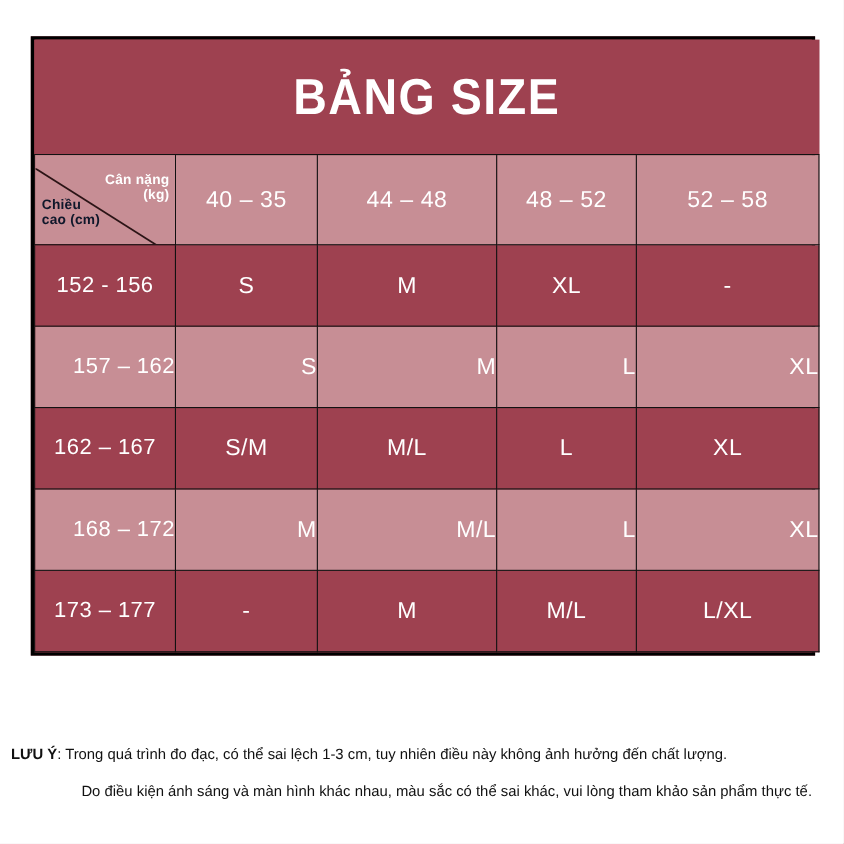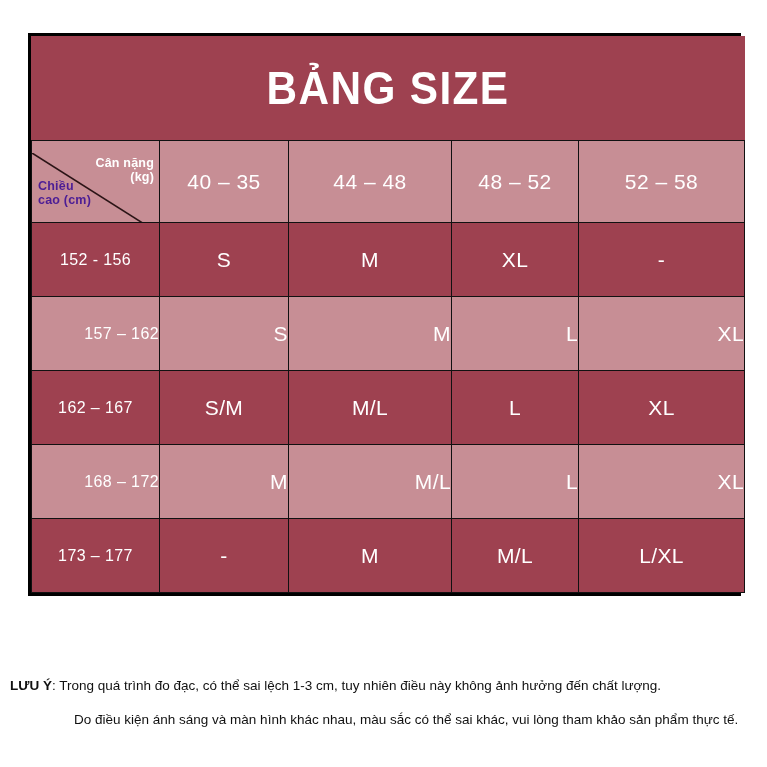--- a/index.html
+++ b/index.html
@@ -110,41 +110,41 @@
     font-weight: bold;
     font-size: 12.5px;
     line-height: 1.15;
     letter-spacing: 0.2px;
   }
   .corner-height {
     position: absolute;
     bottom: 3px;
     left: 6px;
     text-align: left;
-    color: #4c1d95;
+    color: #0f172a;
     font-weight: bold;
     font-size: 12.5px;
     line-height: 1.15;
     letter-spacing: 0.2px;
   }
 
   
   tr.data-row td {
     height: 73px;
     text-align: center;
     vertical-align: middle;
     color: #ffffff;
     font-size: 21px;
     letter-spacing: 0.4px;
   }
   tr.row-dark td { background: #9e4150; }
   tr.row-light td { background: #c78e95; text-align: right; }
 
   tr.data-row td.height-cell {
-    font-size: 16px;
+    font-size: 20px;
   }
 
   
   .notes {
     position: absolute;
     left: 10px;
     top: 676px;
     width: 750px;
     font-size: 13.5px;
     color: #111111;

